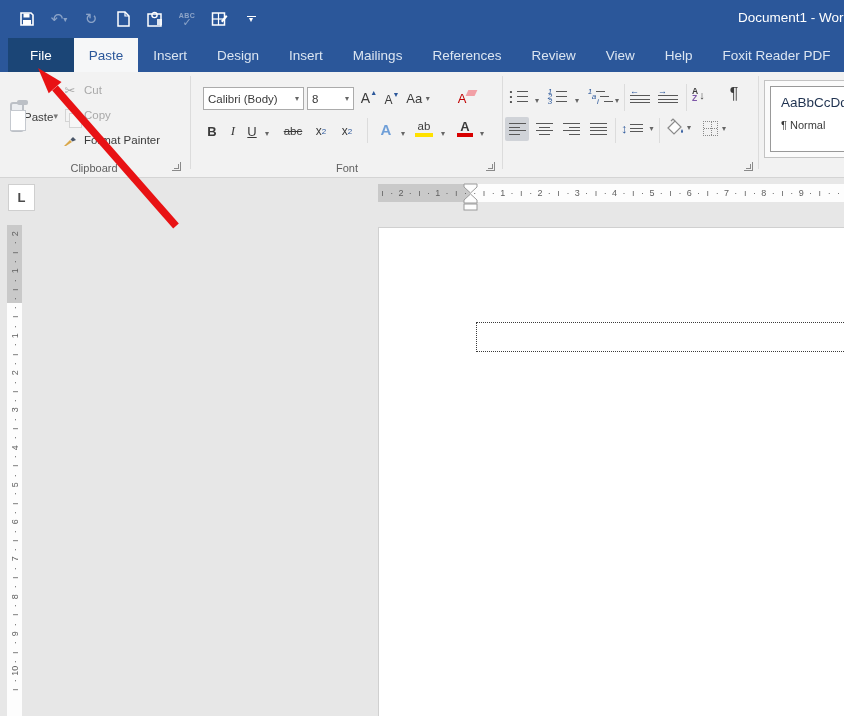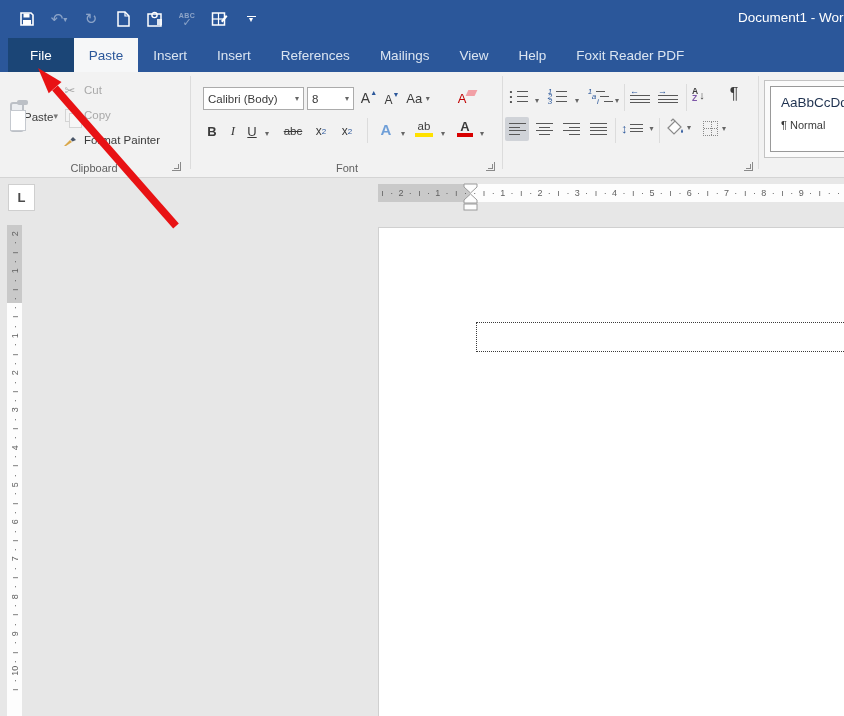--- a/index.html
+++ b/index.html
@@ -147,23 +147,25 @@
         <span class="car">▾</span>
       </div>
     </div>
     <div class="win-title">Document1 - Word</div>
   </div>
 
   <div class="tabrow">
     <div class="rtab file">File</div>
     <div class="rtab selected">Paste</div>
     <div class="rtab">Insert</div>
+    <div class="rtab">Design</div>
     <div class="rtab">Insert</div>
+    <div class="rtab">Mailings</div>
     <div class="rtab">References</div>
-    <div class="rtab">Mailings</div>
+    <div class="rtab">Review</div>
     <div class="rtab">View</div>
     <div class="rtab">Help</div>
     <div class="rtab">Foxit Reader PDF</div>
   </div>
 
   <div class="ribbon">
 
     <div class="paste-btn">
       <span class="clipb"></span>
       <span class="paste-lb">Paste</span>

